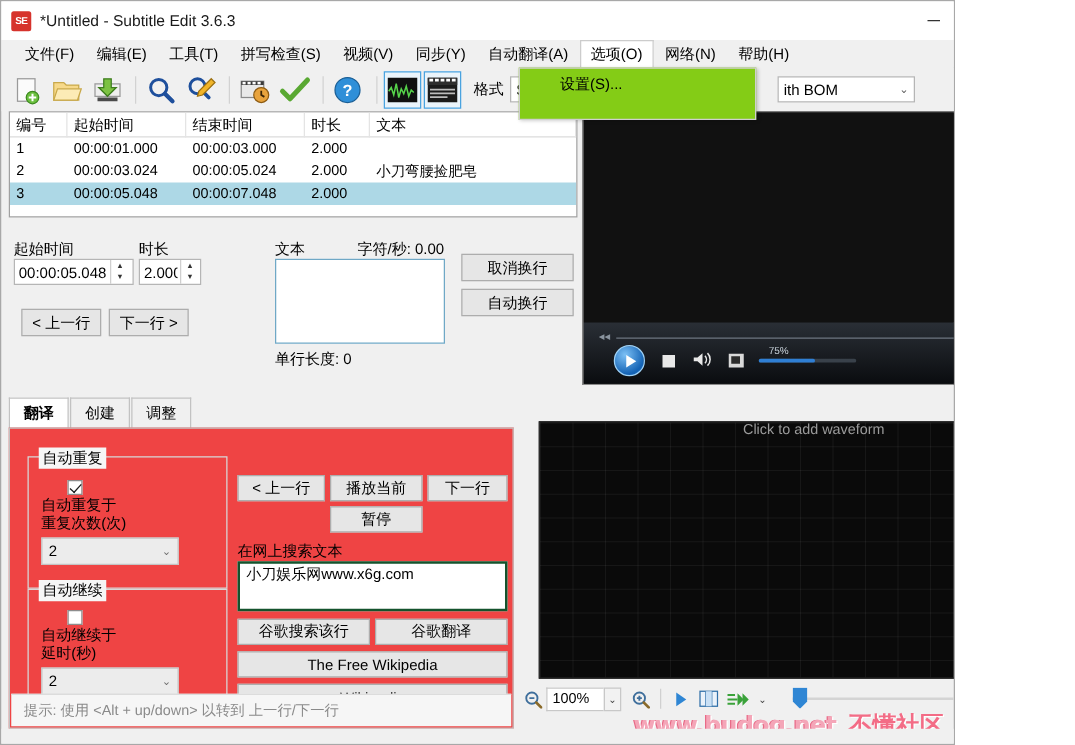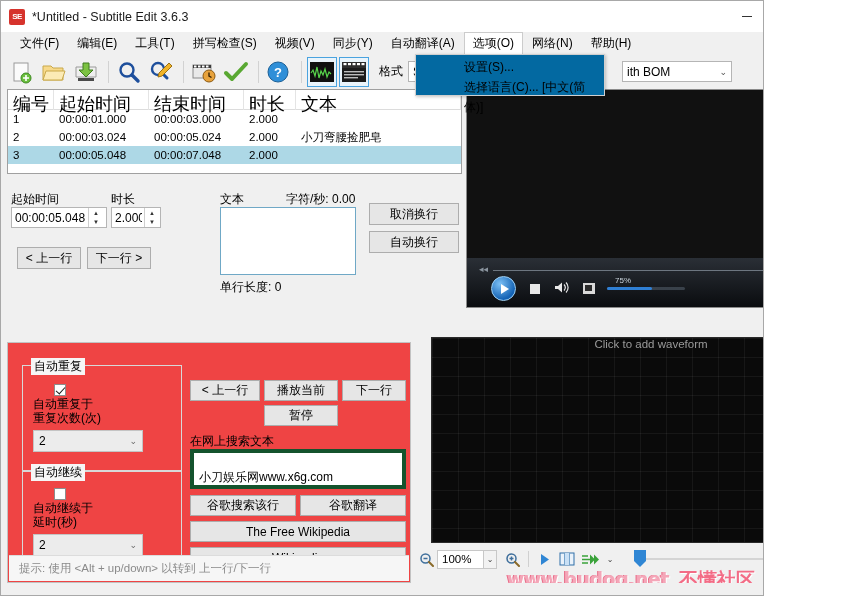--- a/index.html
+++ b/index.html
@@ -57,23 +57,23 @@
     display: flex; align-items: center; padding-left: 10px;
   }
   .menu-item {
     padding: 3px 9px; font-size: 12px; color: #000; white-space: nowrap;
   }
   .menu-item.open { background: #ffffff; border: 1px solid #cccccc; border-bottom: none; padding: 2px 8px; }
 
   
   .dropdown {
     position: absolute; left: 414px; top: 53px; width: 190px; height: 42px;
-    background: #0369a1; border: 1px solid #cfcfcf;
+    background: #84cc16; border: 1px solid #cfcfcf;
     box-shadow: 1px 1px 3px rgba(0,0,0,0.22);
-    z-index: 60; padding: 2px 16px;
+    z-index: 60; padding: 2px 0;
   }
   .dropdown-item { height: 20px; line-height: 20px; padding-left: 32px; font-size: 12px; color: #000; }
 
   
   .toolbar {
     position: absolute; left: 0; top: 53px; width: 858px; height: 35px;
     background: #f0f0f0; display: flex; align-items: center; padding-left: 6px;
   }
   .tb-btn { width: 30px; height: 30px; display:flex; align-items:center; justify-content:center; margin-right: 2px; position: relative;}
   .tb-btn.framed { border: 1px solid #4aa3df; background: #eaf4fb; }
@@ -88,21 +88,21 @@
   .combo-fmt { width: 64px; }
   .combo-enc { width: 110px; }
 
   
   .listview {
     position: absolute; left: 6px; top: 88px; width: 455px; height: 85px;
     background: #ffffff; border: 1px solid #a0a0a0; overflow: hidden;
   }
   .lv-head { display: flex; height: 20px; background: #ffffff; border-bottom: 1px solid #dcdcdc; }
   .lv-head div {
-    font-size: 18px; color: #000; padding: 2px 4px 0 5px; border-right: 1px solid #e4e4e4; height: 20px;
+    font-size: 12px; color: #000; padding: 2px 4px 0 5px; border-right: 1px solid #e4e4e4; height: 20px;
   }
   .lv-row { display: flex; height: 18px; align-items: center; }
   .lv-row.sel { background: #add8e6; }
   .lv-row div { font-size: 11.5px; padding-left: 5px; white-space: nowrap; overflow: hidden; }
   .c-num { width: 46px; }
   .c-start { width: 95px; }
   .c-end { width: 95px; }
   .c-dur { width: 52px; }
   .c-text { flex: 1; }
 
@@ -164,21 +164,21 @@
   .cbox { width: 12px; height: 12px; border: 1px solid #8d8d8d; background: #fff; margin-right: 6px; position: relative; flex: none; }
   .cbox.checked::after {
     content: ""; position: absolute; left: 3px; top: 0px; width: 4px; height: 8px;
     border: solid #1a1a1a; border-width: 0 1.6px 1.6px 0; transform: rotate(42deg);
   }
   .select {
     height: 22px; background: #ececec; border: 1px solid #c4c4c4;
     display: flex; align-items: center; padding: 0 5px; font-size: 12px;
   }
   .select .caret { margin-left: auto; color: #6b6b6b; font-size: 9px; }
-  .searchbox { border: 4px solid #14532d; background: #fff; font-size: 12px; padding: 16px 5px; }
+  .searchbox { border: 2px solid #14532d; background: #fff; font-size: 12px; padding: 0 5px; }
   .hintbar { position: absolute; left: 1px; right: 1px; bottom: 1px; height: 26px;
     border-top: 1px solid #dcdcdc; display: flex; align-items: center; padding-left: 10px;
     color: #8a8a8a; font-size: 11.5px; background: #f6f6f6; }
 
   
   .wavepanel { position: absolute; left: 414px; top: 314px; width: 440px; height: 268px; }
   .wave-top { display: flex; align-items: center; height: 20px; font-size: 12px; }
   .wave-canvas {
     position: absolute; left: 16px; top: 22px; width: 440px; height: 206px;
     background: #0a0a0a;
@@ -336,21 +336,20 @@
     </div>
     <div style="width:150px"></div>
     <div class="combo combo-enc">
       <span>ith BOM</span>
       <span class="caret">⌄</span>
     </div>
   </div>
 
   <div class="dropdown">
     <div class="dropdown-item">设置(S)...</div>
-    <div class="dropdown-item">选择语言(C)... [中文(简体)]</div>
   </div>
 
   <div class="listview">
     <div class="lv-head">
       <div class="c-num">编号</div>
       <div class="c-start">起始时间</div>
       <div class="c-end">结束时间</div>
       <div class="c-dur">时长</div>
       <div class="c-text">文本</div>
     </div>
@@ -427,20 +426,25 @@
           <div class="vol-pct">75%</div>
           <div class="vol-track">
               <div class="vol-fill"></div>
             </div>
         </div>
       </div>
     </div>
   </div>
 
   <div class="tabsarea">
+    <div class="tabstrip">
+      <div class="tab active">翻译</div>
+      <div class="tab">创建</div>
+      <div class="tab">调整</div>
+    </div>
     <div class="tabbody">
 
       <div class="groupbox" style="left:14px;top:22px;width:160px;height:106px">
         <div class="gb-title">自动重复</div>
         <div class="checkrow" style="position:absolute;left:10px;top:18px">
           <span class="cbox checked"></span>
           <span>自动重复于</span>
         </div>
         <div class="lbl" style="position:absolute;left:10px;top:44px">重复次数(次)</div>
         <div class="select" style="position:absolute;left:10px;top:64px;width:110px">

